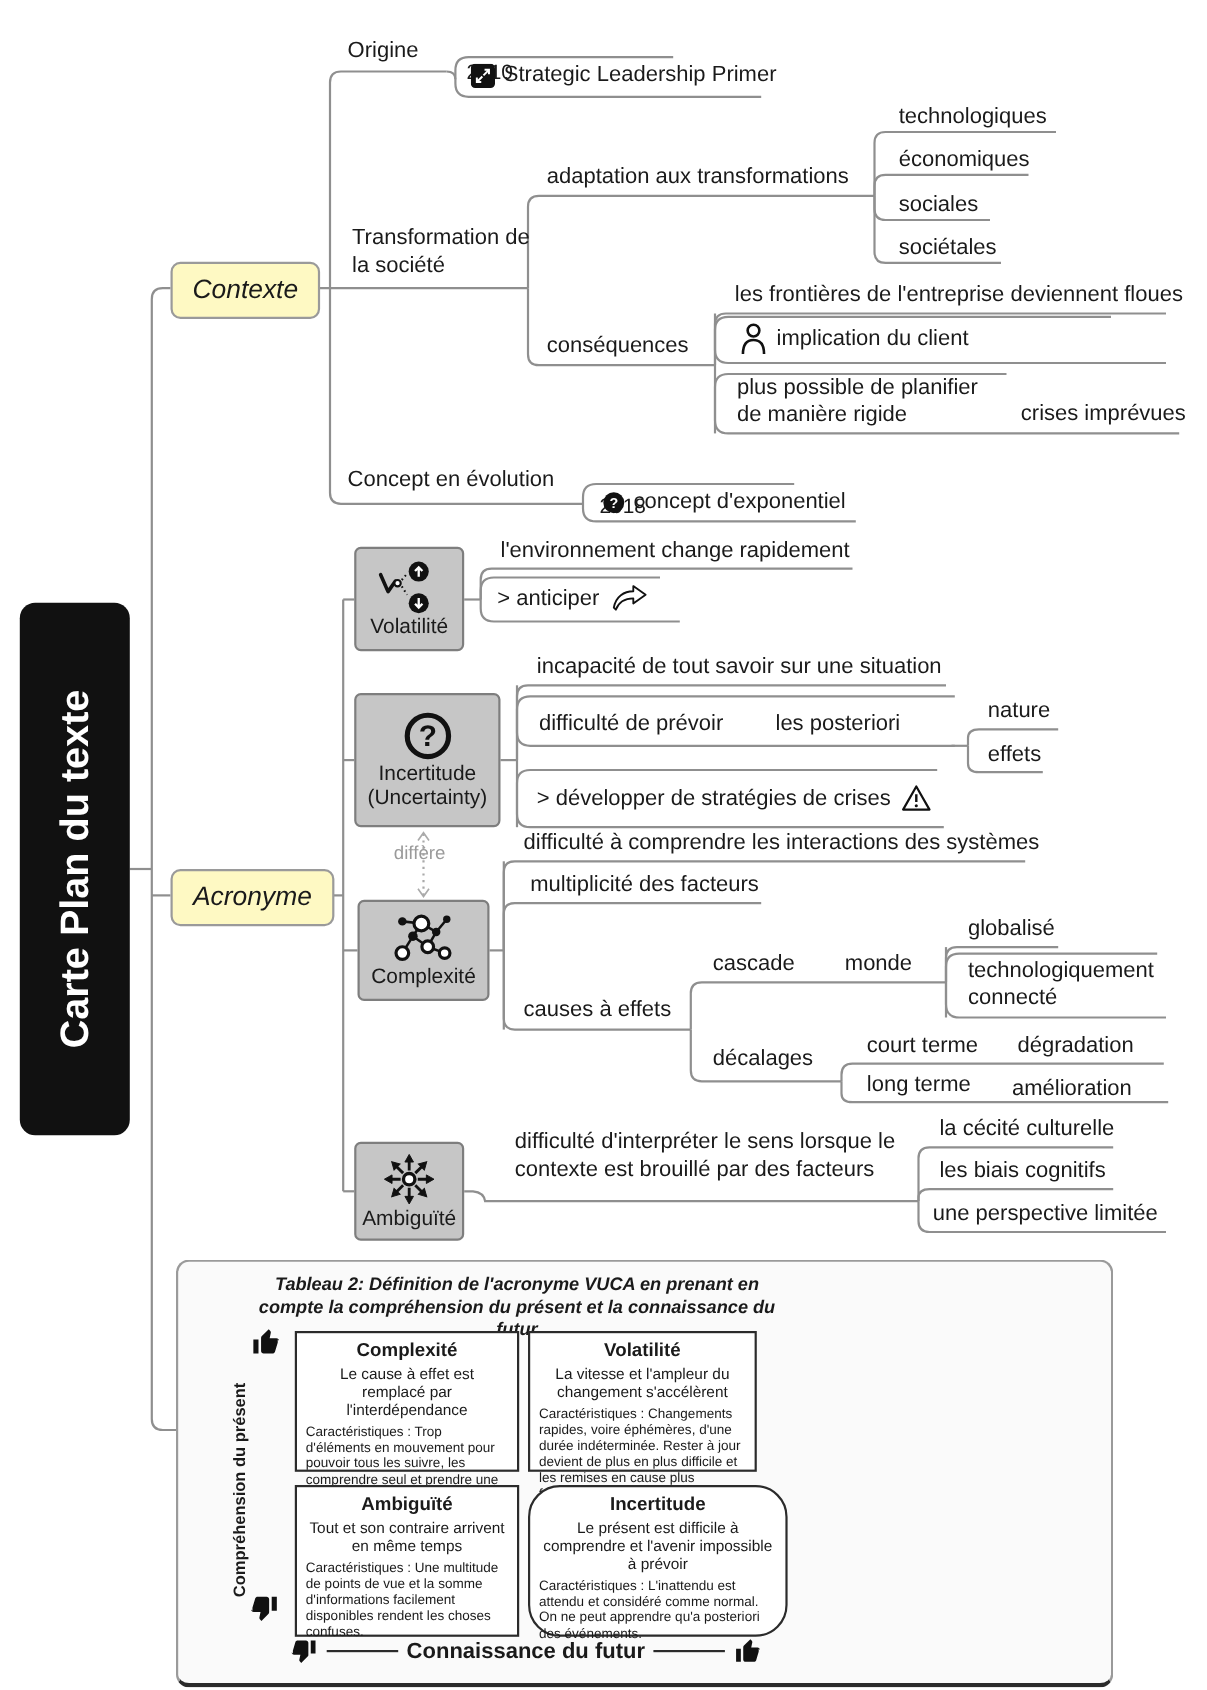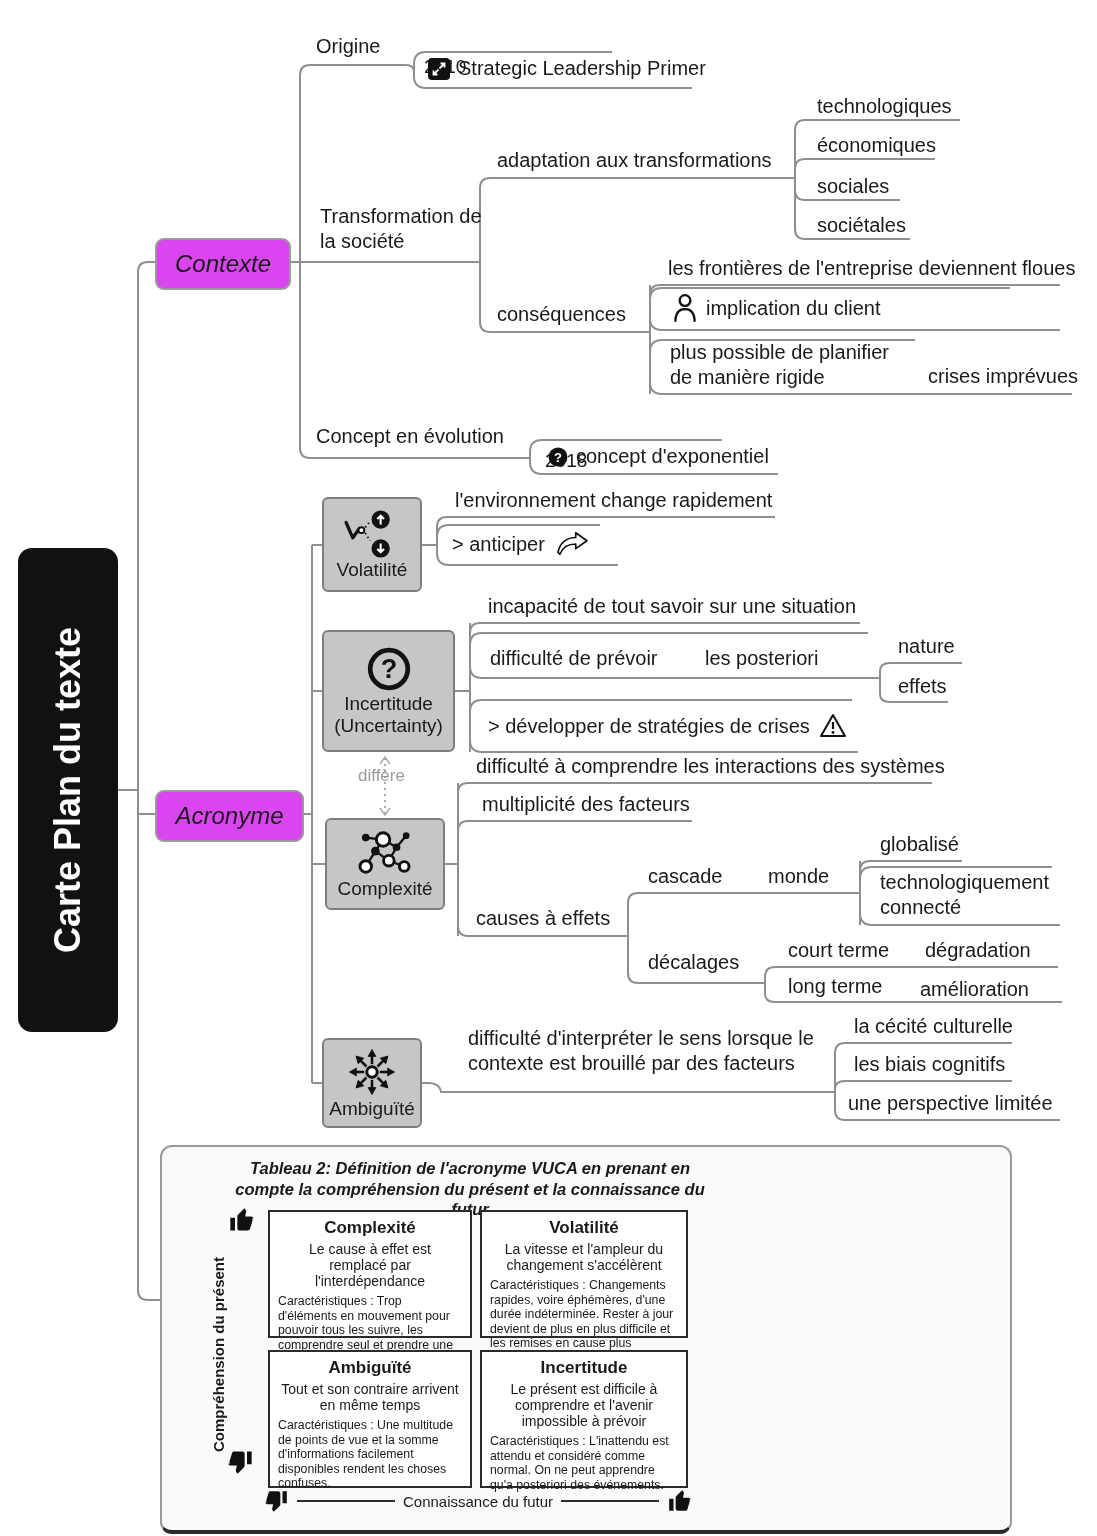--- a/index.html
+++ b/index.html
@@ -2,21 +2,21 @@
 <html><head>
 <meta charset="utf-8">
 <style>
   html,body{margin:0;padding:0;background:#fff;}
   #canvas{position:relative;width:1097px;height:1536px;background:#ffffff;
           font-family:"Liberation Sans",sans-serif;color:#1a1a1a;overflow:hidden;}
   svg.lines{position:absolute;left:0;top:0;pointer-events:none;}
   .node{position:absolute;font-size:20px;line-height:1.25;color:#1a1a1a;white-space:nowrap;}
   .wrap{white-space:normal;}
   .yearlbl{position:absolute;font-size:19px;color:#1a1a1a;}
-  .topic-box{position:absolute;background:#d946ef;border:2px solid #9a9a9a;border-radius:9px;
+  .topic-box{position:absolute;background:#fef9c3;border:2px solid #9a9a9a;border-radius:9px;
              display:flex;align-items:center;justify-content:center;font-style:italic;font-size:24px;}
   .vuca-box{position:absolute;background:#c6c6c6;border:2px solid #7e7e7e;border-radius:6px;
             display:flex;flex-direction:column;align-items:center;justify-content:center;
             font-size:19px;text-align:center;line-height:1.15;padding:4px 2px;box-sizing:border-box;}
   .root-box{position:absolute;left:18px;top:548px;width:100px;height:484px;background:#111;
             border-radius:14px;display:flex;align-items:center;justify-content:center;}
   .root-box span{transform:rotate(-90deg);white-space:nowrap;color:#fff;font-size:36px;font-weight:bold;}
   .iconrow{display:flex;align-items:center;gap:8px;}
   .differe{position:absolute;font-size:17px;color:#9a9a9a;}
   
@@ -27,21 +27,21 @@
   .axis-y{position:absolute;left:210px;top:1248px;height:212px;width:30px;
           writing-mode:vertical-rl;transform:rotate(180deg);text-align:center;
           font-size:15px;font-weight:bold;}
   .cell{position:absolute;background:#fff;border:2px solid #2b2b2b;box-sizing:border-box;
         text-align:center;padding:4px 6px;}
   .cell h3{margin:2px 0 3px 0;font-size:17px;}
   .cell .def{font-size:14px;line-height:1.15;margin:0 4px 5px 4px;}
   .cell .car{font-size:12.3px;line-height:1.18;text-align:left;margin:0 2px;}
   .axis-x{position:absolute;left:263px;top:1488px;width:430px;display:flex;align-items:center;gap:8px;}
   .axis-x .dash{flex:1;border-top:2px solid #2b2b2b;height:0;}
-  .axis-x .lbl{font-size:15px;font-weight:normal;white-space:nowrap;}
+  .axis-x .lbl{font-size:20px;font-weight:bold;white-space:nowrap;}
 </style>
 </head>
 <body>
 
 <div id="canvas">
 
   <svg class="lines" width="1097" height="1536">
     <g stroke="#8f8f8f" stroke-width="2" fill="none">
 
       <path d="M 118 790 H 138"></path>
@@ -285,21 +285,21 @@
   <div class="cell" style="left:480px;top:1210px;width:208px;height:128px;">
     <h3>Volatilité</h3>
     <div class="def">La vitesse et l'ampleur du changement s'accélèrent</div>
     <div class="car">Caractéristiques : Changements rapides, voire éphémères, d'une durée indéterminée. Rester à jour devient de plus en plus difficile et les remises en cause plus fréquentes.</div>
   </div>
   <div class="cell" style="left:268px;top:1350px;width:204px;height:138px;">
     <h3>Ambiguïté</h3>
     <div class="def">Tout et son contraire arrivent en même temps</div>
     <div class="car">Caractéristiques : Une multitude de points de vue et la somme d'informations facilement disponibles rendent les choses confuses.</div>
   </div>
-  <div class="cell" style="left:480px;top:1350px;width:208px;height:138px;">
+  <div class="cell" style="left:480px;top:1350px;width:236px;height:138px;border-radius:29px;">
     <h3>Incertitude</h3>
     <div class="def">Le présent est difficile à comprendre et l'avenir impossible à prévoir</div>
     <div class="car">Caractéristiques : L'inattendu est attendu et considéré comme normal. On ne peut apprendre qu'a posteriori des événements.</div>
   </div>
 
   <div class="axis-x">
     <svg width="26" height="26" viewBox="0 0 24 24">
       <g transform="rotate(180 12 12)">
         <path fill="#111" d="M2 10h4v11H2zM22 11c0-1.1-.9-2-2-2h-5.3l.9-4.3v-.3c0-.4-.2-.8-.4-1L14 2 8.6 7.4c-.4.4-.6.9-.6 1.4V19c0 1.1.9 2 2 2h7c.8 0 1.5-.5 1.8-1.2l2.1-7c.1-.2.1-.4.1-.6v-2.2z"></path>
       </g>

